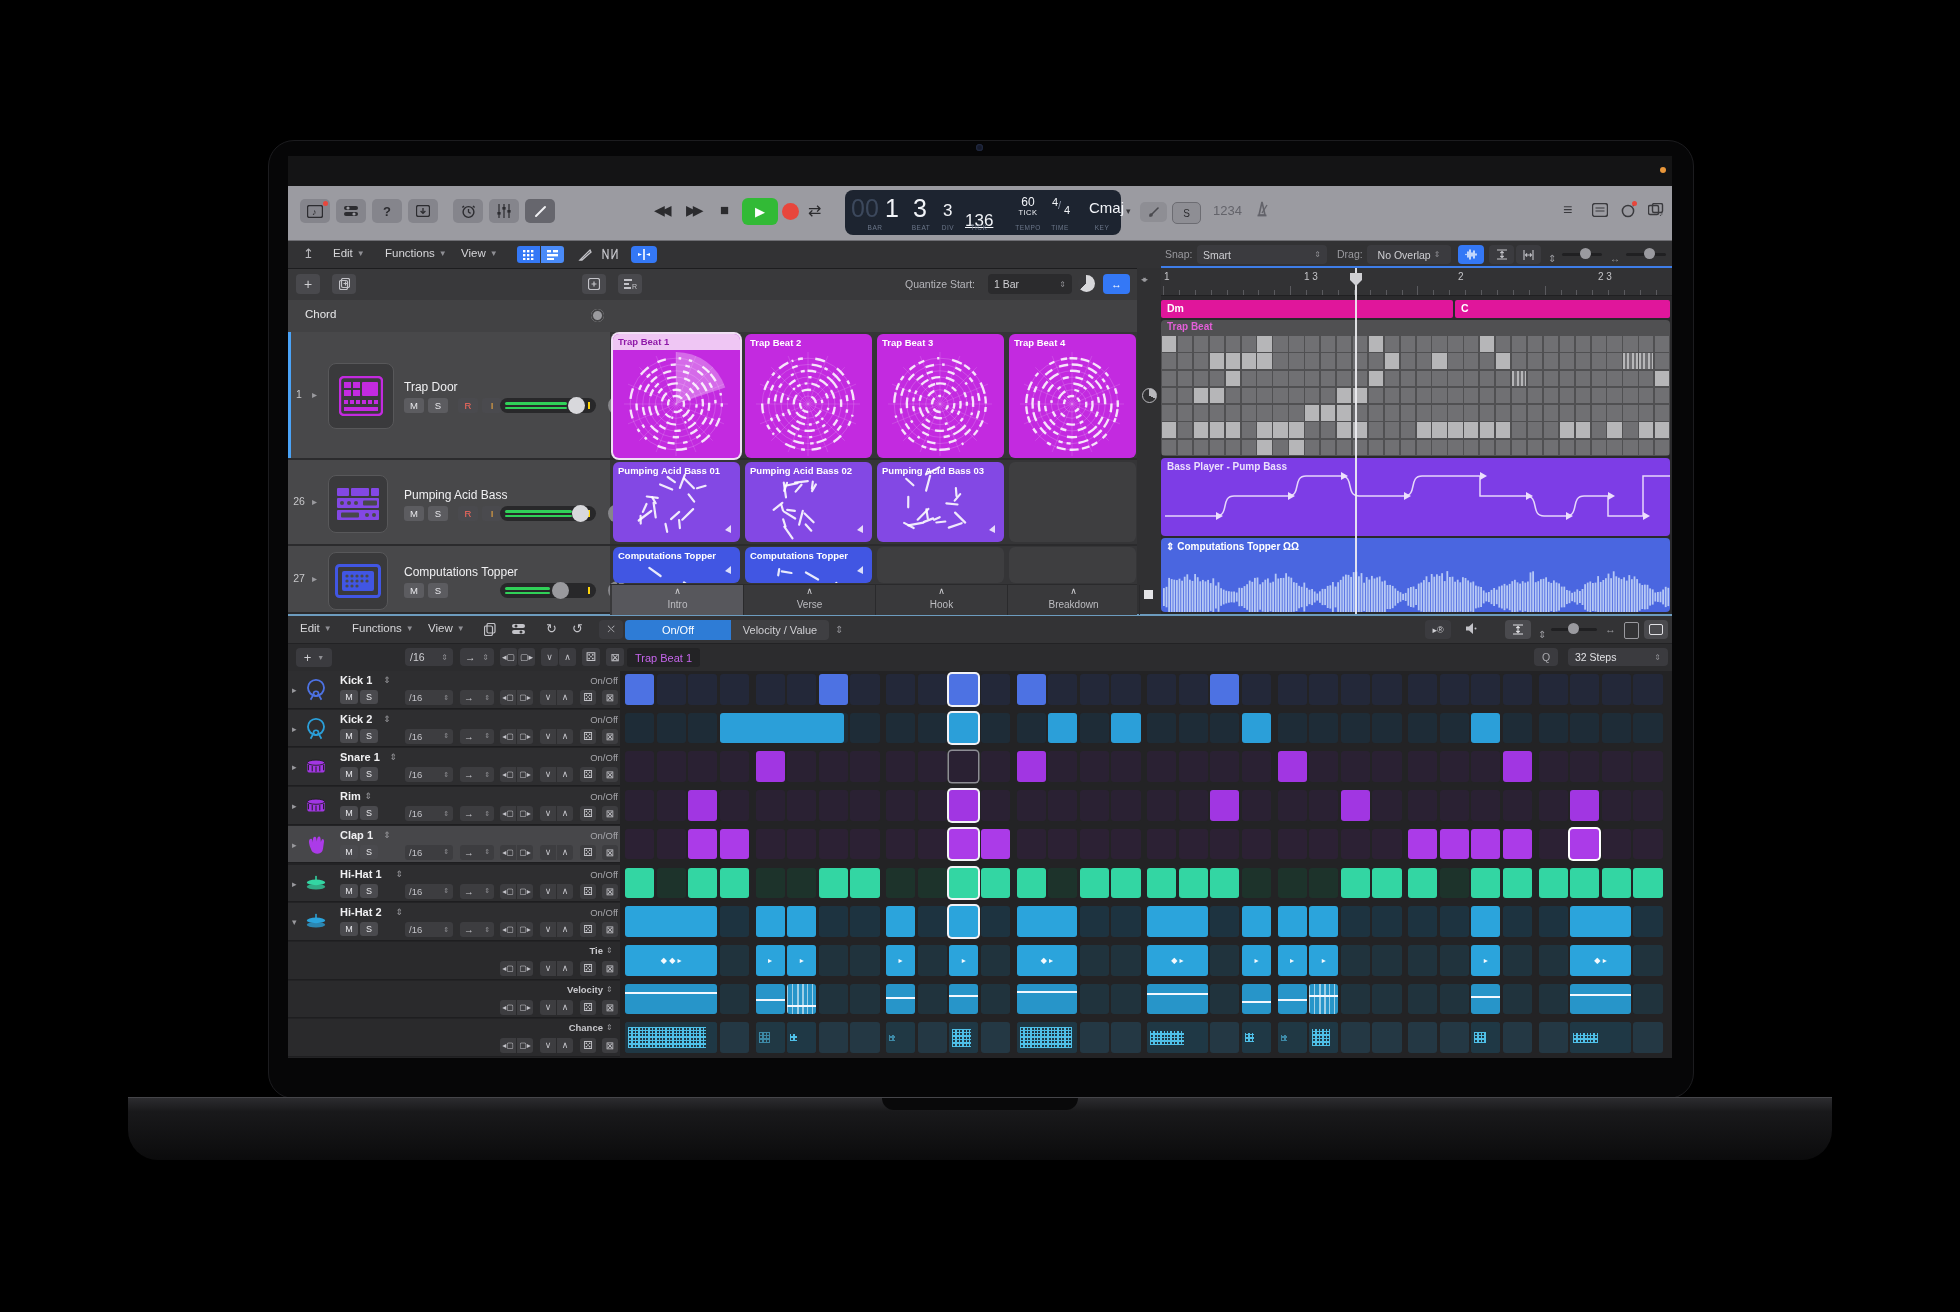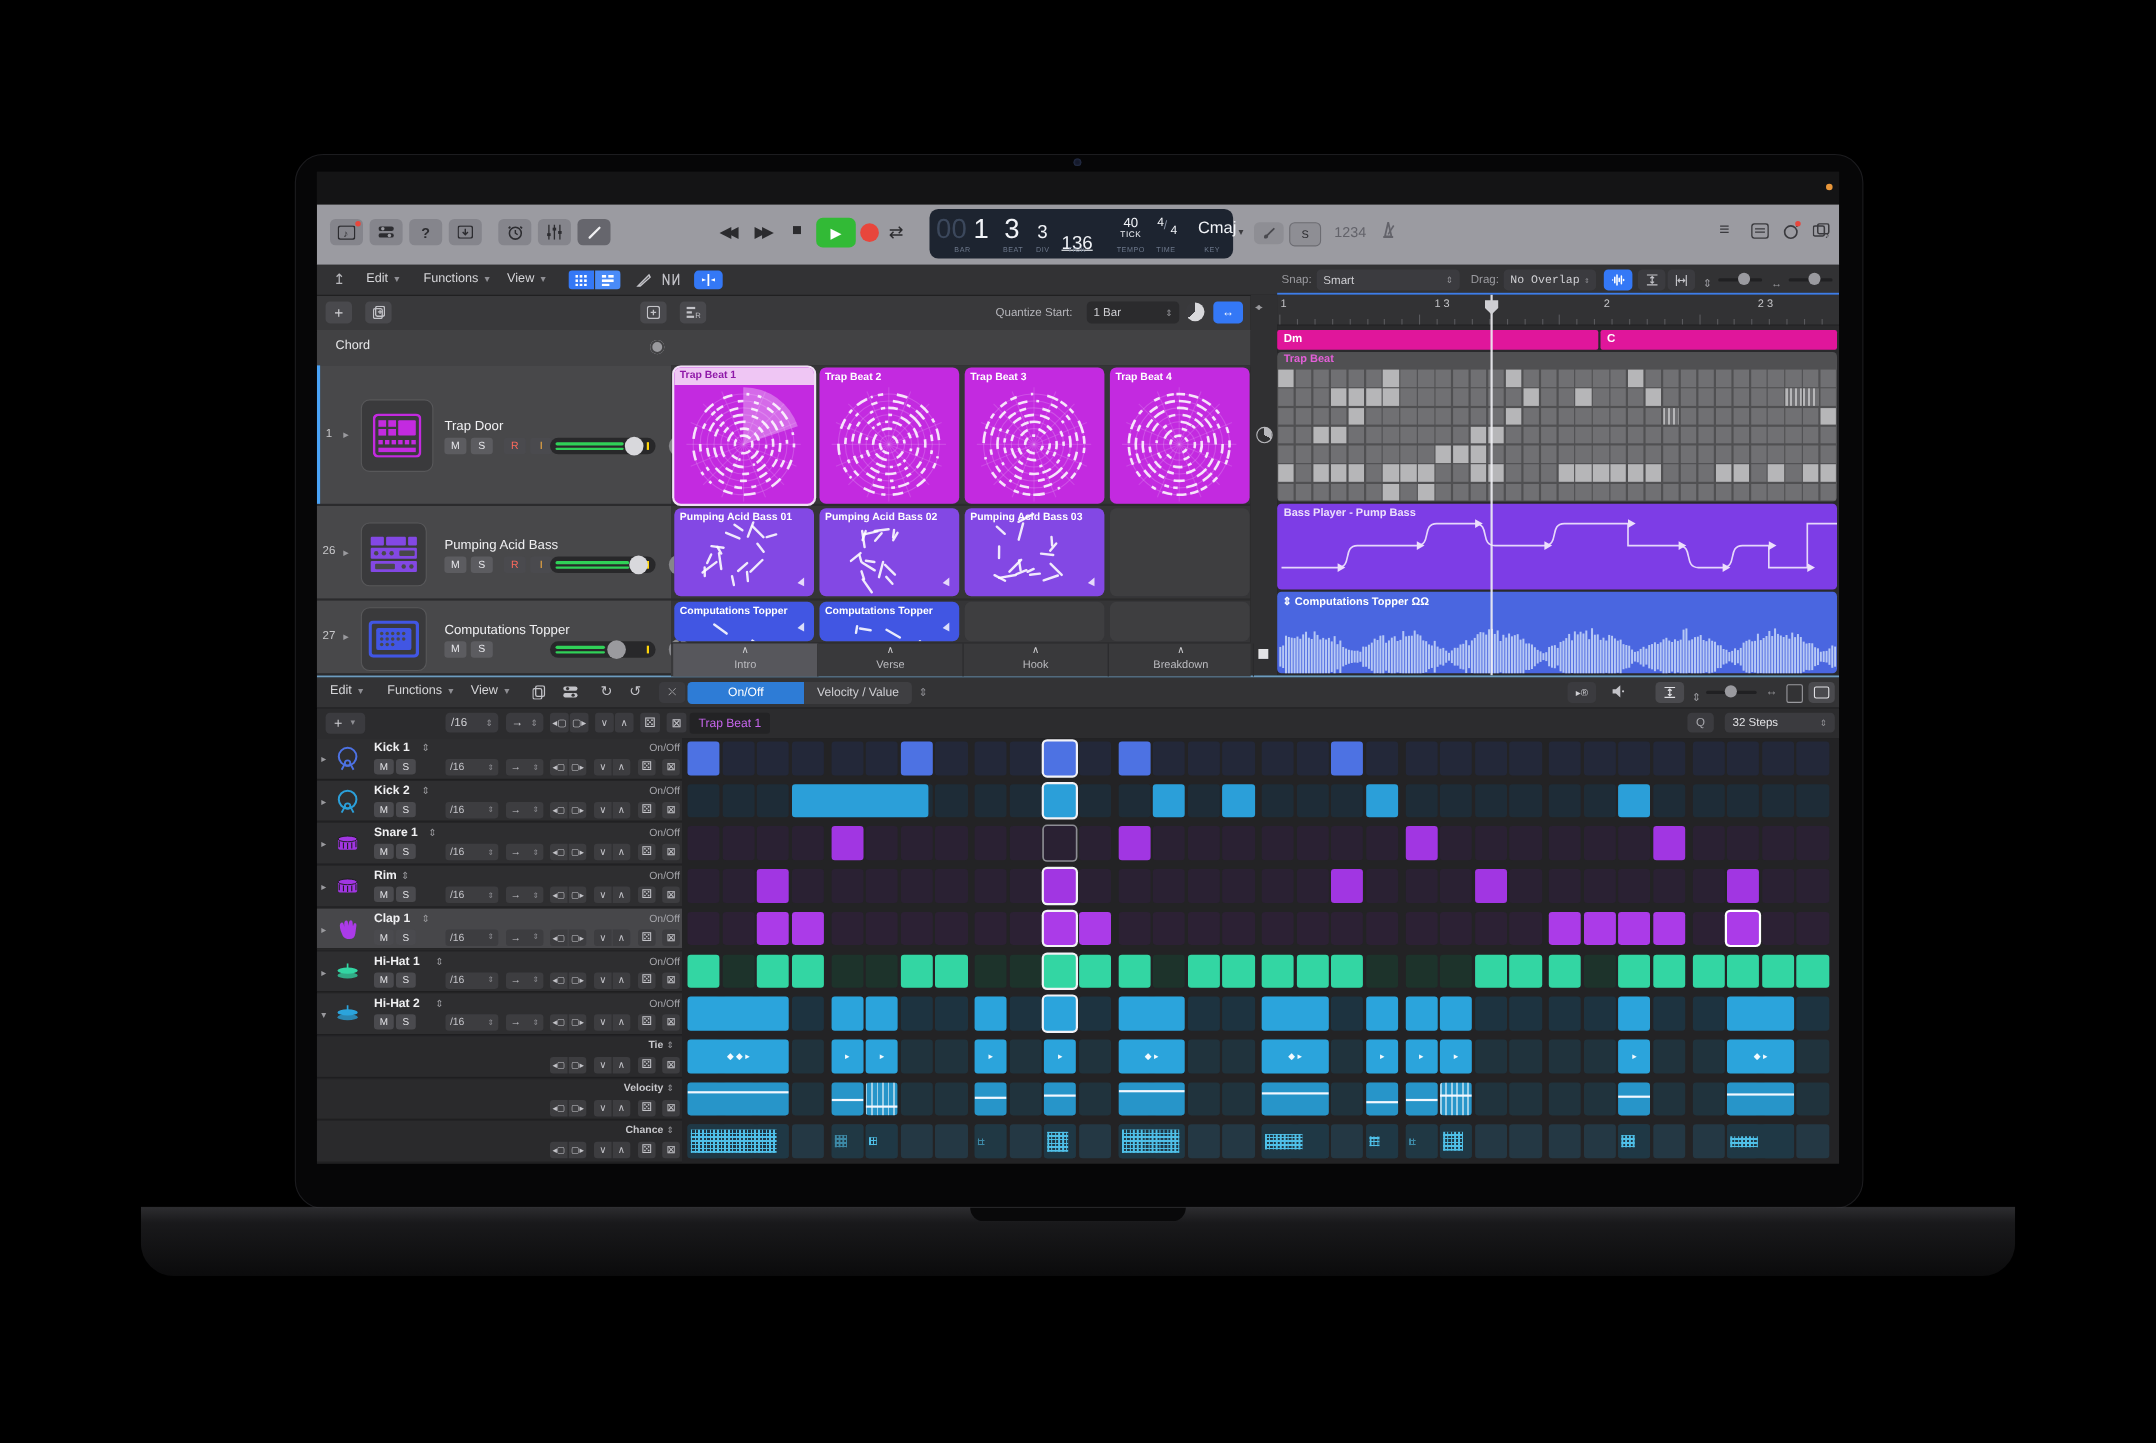--- a/index.html
+++ b/index.html
@@ -91,21 +91,21 @@
       <div class="a" style="left:557px;top:4px;width:276px;height:45px;background:#1d2430;border-radius:8px;color:#fff;">
         <div class="a" style="left:6px;top:4px;font-size:25px;color:#3c485c;">00</div>
         <div class="a lcdnum" style="left:40px;top:4px;font-size:25px;">1</div>
         <div class="a lcdlab" style="left:2px;width:56px;">BAR</div>
         <div class="a lcdnum" style="left:68px;top:4px;font-size:25px;">3</div>
         <div class="a lcdlab" style="left:56px;width:40px;">BEAT</div>
         <div class="a lcdnum" style="left:98px;top:11px;font-size:17px;">3</div>
         <div class="a lcdlab" style="left:88px;width:30px;">DIV</div>
         <div class="a lcdnum" style="left:120px;top:21px;font-size:17px;text-decoration:underline;">136</div>
         <div class="a lcdlab" style="left:114px;width:40px;">TICK</div>
-        <div class="a lcdnum" style="left:168px;top:5px;font-size:12px;width:30px;text-align:center;">40</div>
+        <div class="a lcdnum" style="left:168px;top:5px;font-size:12px;width:30px;text-align:center;">60</div>
         <div class="a lcdnum" style="left:168px;top:18px;font-size:7.5px;width:30px;text-align:center;letter-spacing:.5px;">TICK</div>
         <div class="a lcdlab" style="left:168px;width:30px;">TEMPO</div>
         <div class="a lcdnum" style="left:207px;top:6px;font-size:11px;">4</div>
         <div class="a" style="left:213px;top:9px;font-size:11px;color:#8a93a5;">/</div>
         <div class="a lcdnum" style="left:219px;top:14px;font-size:11px;">4</div>
         <div class="a lcdlab" style="left:196px;width:38px;">TIME</div>
         <div class="a lcdnum" style="left:244px;top:9px;font-size:15px;">Cmaj</div>
         <div class="a lcdlab" style="left:238px;width:38px;">KEY</div>
       </div>
       <div class="a" style="left:838px;top:20px;font-size:9px;color:#3a3a3e;">▾</div>
@@ -204,21 +204,21 @@
             <path d="M0 4 L4 5.5 L0 7 Z M12 4 L8 5.5 L12 7 Z" fill="#fff"></path>
           </svg>
       </div>
 
       <div class="a" style="left:877px;top:7px;color:#9a9a9f;font-size:10.5px;">Snap:</div>
       <div class="a dbox" style="left:909px;top:4px;width:130px;height:19px;justify-content:space-between;padding:0 6px;box-sizing:border-box;">
         <span>Smart</span>
           <span style="font-size:8px;color:#8f8f94;">⇕</span>
       </div>
       <div class="a" style="left:1049px;top:7px;color:#9a9a9f;font-size:10.5px;">Drag:</div>
-      <div class="a dbox" style="left:1079px;top:4px;width:84px;height:19px;justify-content:space-between;padding:0 6px;box-sizing:border-box;font-family:Liberation Mono, monospace;">
+      <div class="a dbox" style="left:1079px;top:4px;width:84px;height:19px;justify-content:center;padding:0 6px;box-sizing:border-box;">
         <span>No Overlap</span>
           <span style="font-size:8px;color:#8f8f94;">⇕</span>
       </div>
       <div class="a bluebtn" style="left:1170px;top:4px;width:26px;height:19px;">
         <svg width="13" height="11">
             <path d="M1 5.5 V5.6 M3 3 V8 M5 1 V10 M7 4 V7 M9 2 V9 M11 5 V6" stroke="#fff" stroke-width="1.4" stroke-linecap="round"></path>
           </svg>
       </div>
       <div class="a dbox" style="left:1201px;top:4px;width:25px;height:19px;">
         <svg width="10" height="11">

